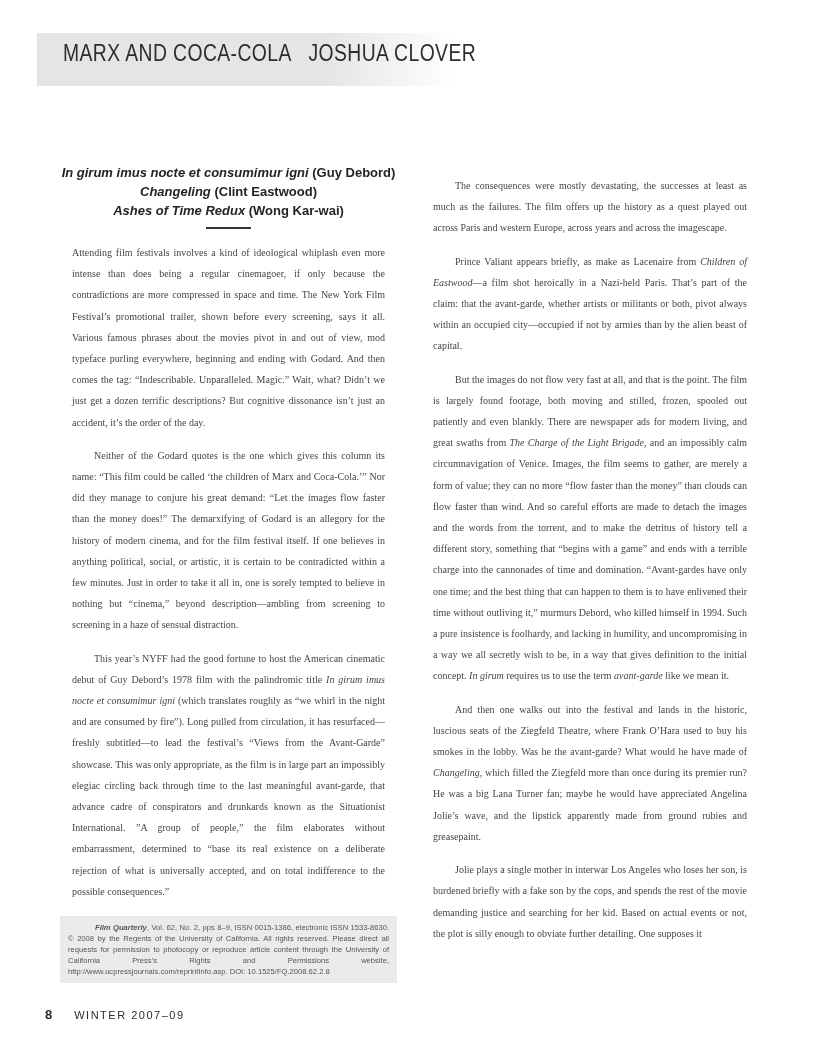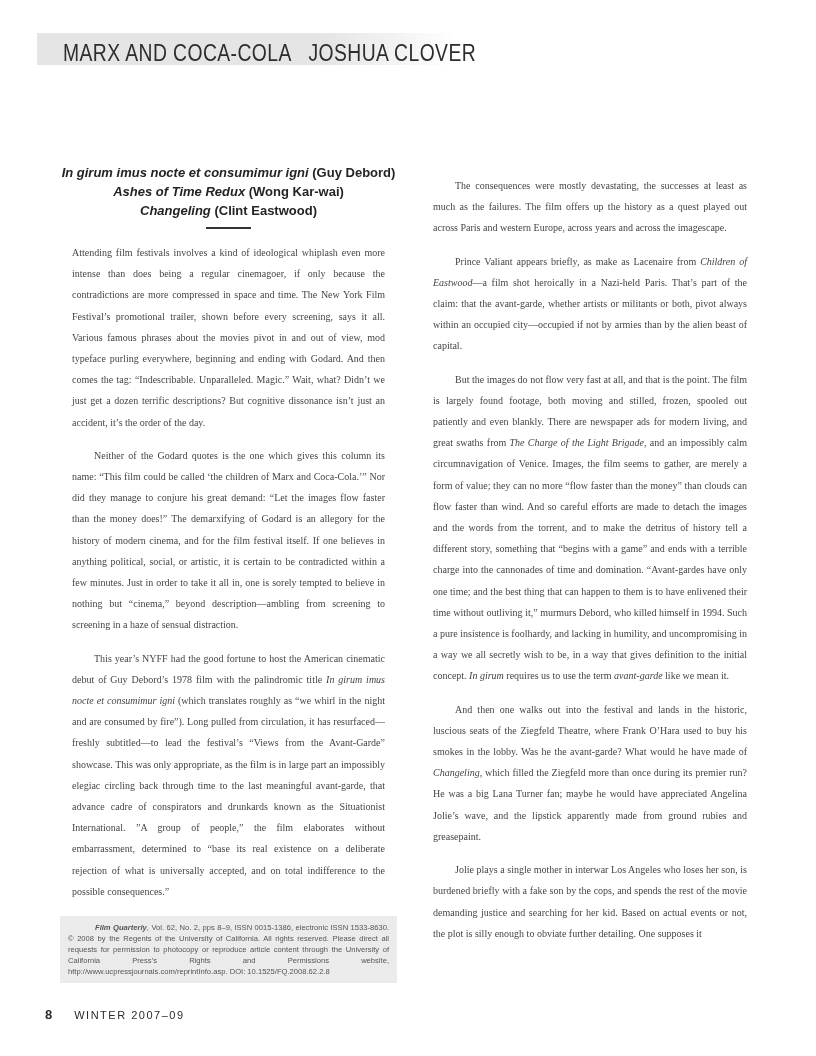--- a/index.html
+++ b/index.html
@@ -1,20 +1,20 @@
 <!DOCTYPE html>
 <html lang="en" style="--banner-bg: #e5e5e5; --ink: #454545; --heading-ink: #1e1e1e; --footnote-bg: #ebebeb;"><head>
 <meta charset="utf-8">
 <style>
   html,body{margin:0;padding:0;background:#ffffff;}
   .page{position:relative;width:816px;height:1056px;background:#fff;overflow:hidden;
         font-family:"Liberation Serif",serif;}
 
   
-  .banner{position:absolute;left:37px;top:33px;width:424px;height:32px;
+  .banner{position:absolute;left:37px;top:33px;width:424px;height:53px;
           background:linear-gradient(90deg,var(--banner-bg,#e5e5e5) 0%,var(--banner-bg,#e5e5e5) 68%,rgba(229,229,229,0) 99%);}
   .banner-text{position:absolute;left:26px;top:0;height:41px;display:flex;align-items:center;
           font-family:"Liberation Sans",sans-serif;font-size:23px;color:#2d2d2d;
           transform:scaleX(.84);transform-origin:left center;white-space:nowrap;letter-spacing:.5px;}
   .banner-text .author{margin-left:20px;}
 
   
   .title{position:absolute;top:99px;left:0;width:816px;margin:0;text-align:center;
          font-family:"Liberation Sans",sans-serif;font-weight:bold;font-size:25px;
          letter-spacing:5px;color:var(--heading-ink,#1e1e1e);}
@@ -58,22 +58,22 @@
     <div class="banner-text">
       <span>MARX AND COCA-COLA</span>
       <span class="author">JOSHUA CLOVER</span>
     </div>
   </div>
 
 
   <div class="col col-left">
     <div class="epigraph">
         <div><em>In girum imus nocte et consumimur igni</em><span> (Guy Debord)</span></div>
+        <div><em>Changeling</em><span> (Clint Eastwood)</span></div>
         <div><em>Ashes of Time Redux</em><span> (Wong Kar-wai)</span></div>
-        <div><em>Changeling</em><span> (Clint Eastwood)</span></div>
       </div>
     <div class="rule"></div>
     <div class="body">
         <p><span>Attending film festivals involves a kind of ideological whiplash even more intense than does being a regular cinemagoer, if only because the contradictions are more compressed in space and time. The New York Film Festival’s promotional trailer, shown before every screening, says it all. Various famous phrases about the movies pivot in and out of view, mod typeface purling everywhere, beginning and ending with Godard. And then comes the tag: “Indescribable. Unparalleled. Magic.” Wait, what? Didn’t we just get a dozen terrific descriptions? But cognitive dissonance isn’t just an accident, it’s the order of the day.</span></p>
         <p class="indent"><span>Neither of the Godard quotes is the one which gives this column its name: “This film could be called ‘the children of Marx and Coca-Cola.’” Nor did they manage to conjure his great demand: “Let the images flow faster than the money does!” The demarxifying of Godard is an allegory for the history of modern cinema, and for the film festival itself. If one believes in anything political, social, or artistic, it is certain to be contradicted within a few minutes. Just in order to take it all in, one is sorely tempted to believe in nothing but “cinema,” beyond description—ambling from screening to screening in a haze of sensual distraction.</span></p>
         <p class="indent"><span>This year’s NYFF had the good fortune to host the American cinematic debut of Guy Debord’s 1978 film with the palindromic title </span><em>In girum imus nocte et consumimur igni</em><span> (which translates roughly as “we whirl in the night and are consumed by fire”). Long pulled from circulation, it has resurfaced—freshly subtitled—to lead the festival’s “Views from the Avant-Garde” showcase. This was only appropriate, as the film is in large part an impossibly elegiac circling back through time to the last meaningful avant-garde, that advance cadre of conspirators and drunkards known as the Situationist International. ”A group of people,” the film elaborates without embarrassment, determined to “base its real existence on a deliberate rejection of what is universally accepted, and on total indifference to the possible consequences.”</span></p>
       </div>
     <div class="footnote"><em class="fq">Film Quarterly</em><span>, Vol. 62, No. 2, pps 8–9, ISSN 0015-1386, electronic ISSN 1533-8630. © 2008 by the Regents of the University of California. All rights reserved. Please direct all requests for permission to photocopy or reproduce article content through the University of California Press’s Rights and Permissions website, http://www.ucpressjournals.com/reprintInfo.asp. DOI: 10.1525/FQ.2008.62.2.8</span></div>
   </div>
 

